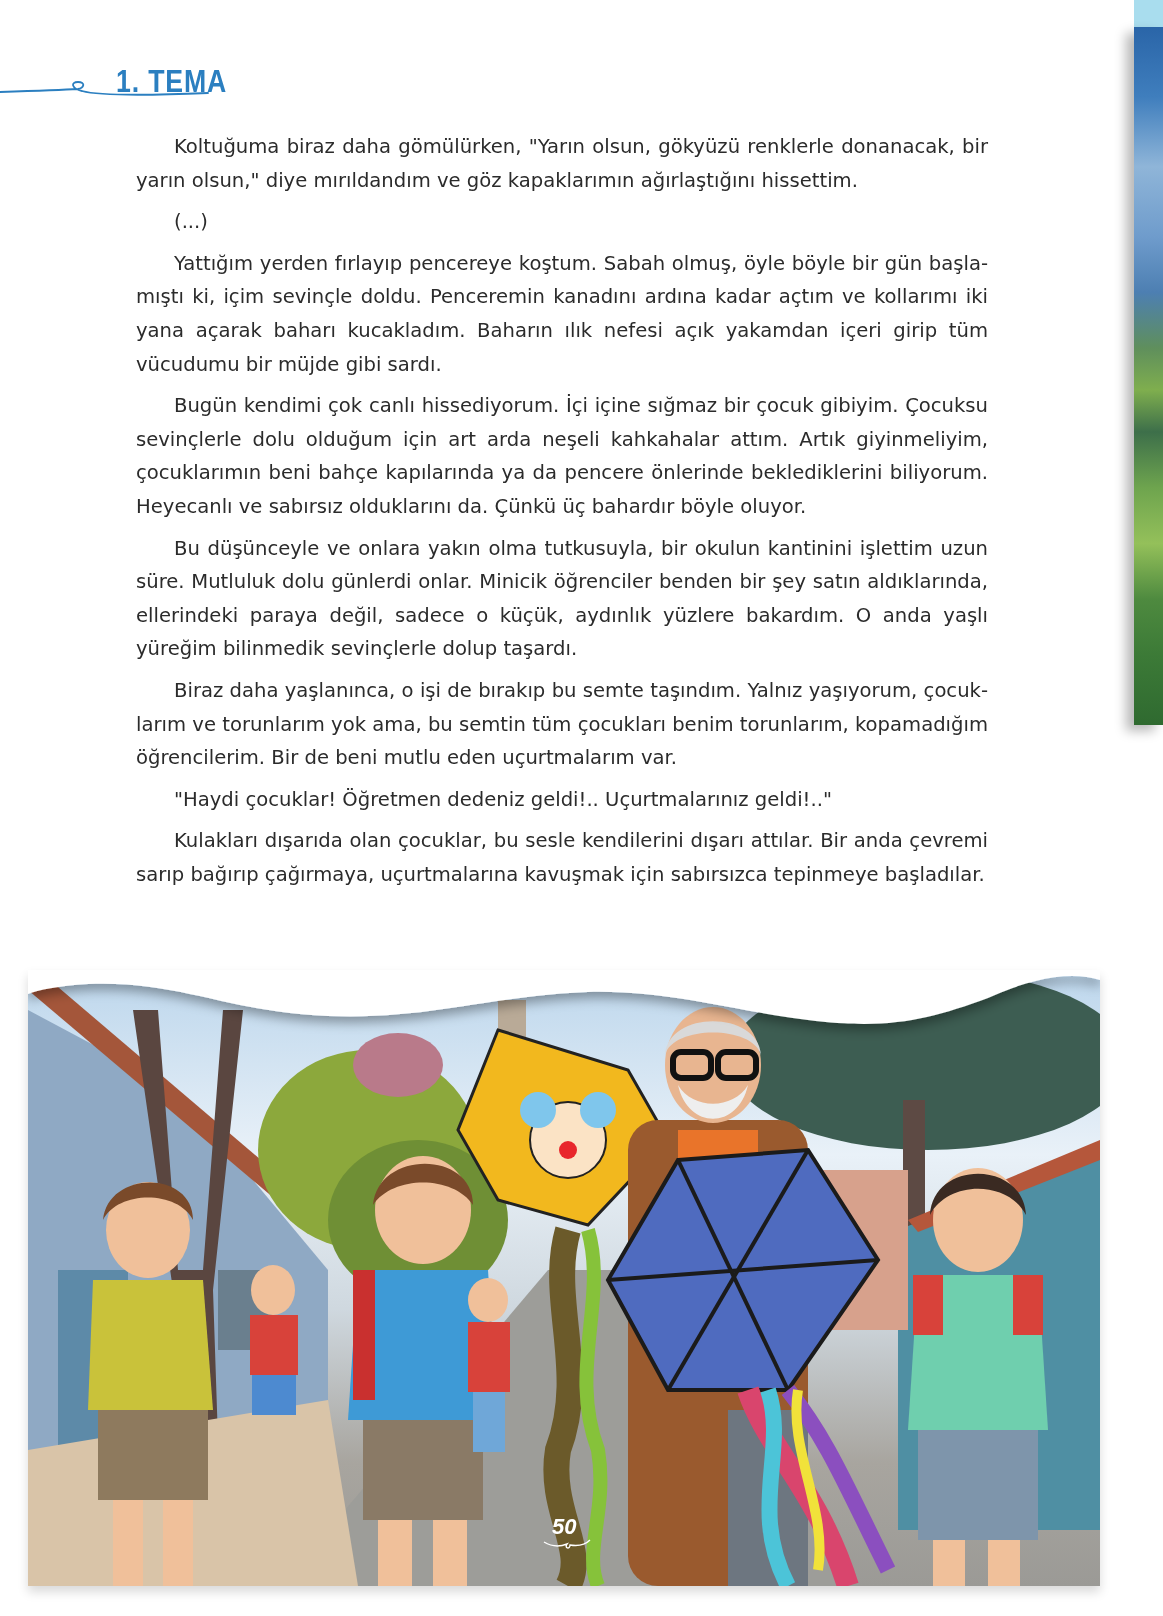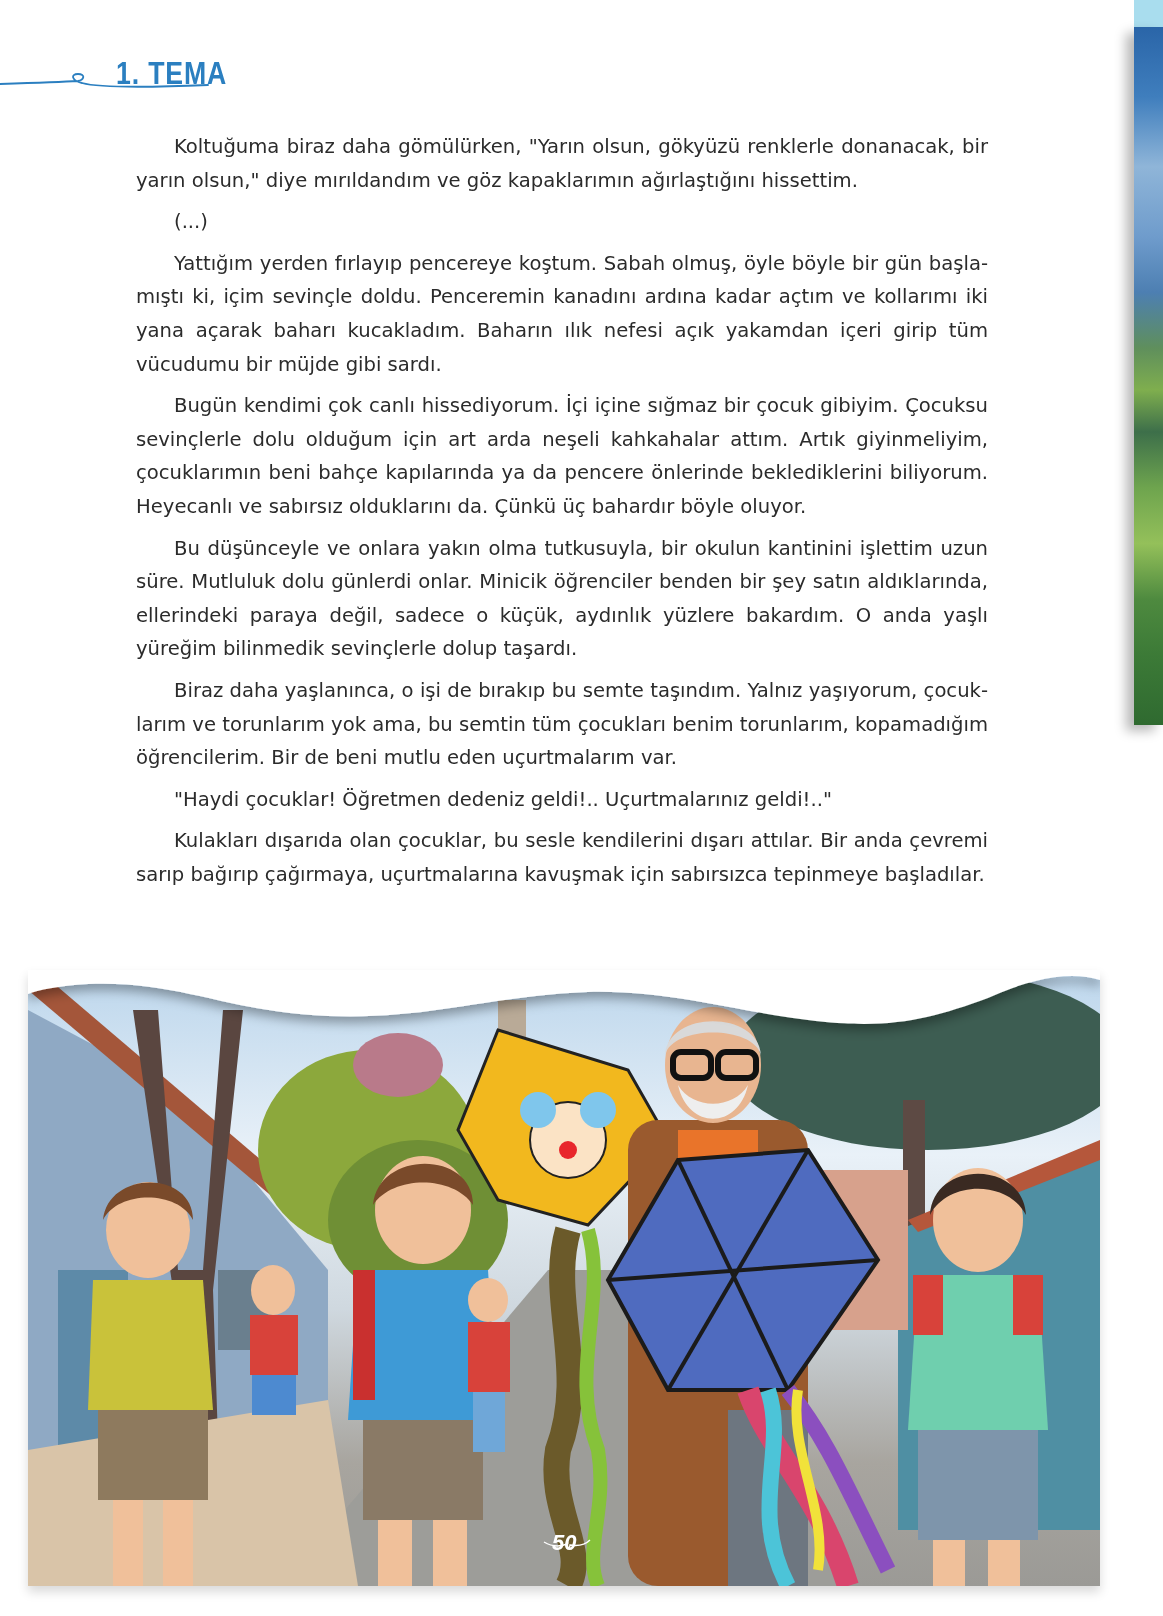--- a/index.html
+++ b/index.html
@@ -7,21 +7,21 @@
       width: 1163px;
       height: 1616px;
       background: #ffffff;
       position: relative;
       overflow: hidden;
       font-family: "DejaVu Sans", sans-serif;
       color: #2b2b2b;
     }
     .header {
       position: absolute;
-      left: 0; top: 44px;
+      left: 0; top: 52px;
       width: 260px; height: 60px;
     }
     .header svg { position: absolute; left: 0; top: 0; }
     .theme-title {
       position: absolute;
       left: 116px; top: 12px;
       font-family: "Liberation Sans", sans-serif;
       font-weight: bold;
       font-size: 31px;
       letter-spacing: 1px;
@@ -75,21 +75,20 @@
       position: absolute; left: 0; top: 0; width: 1072px; height: 90px;
     }
     .page-number {
       position: absolute;
       left: 552px; top: 1514px;
       font-family: "Liberation Sans", sans-serif;
       font-weight: bold;
       font-style: italic;
       font-size: 22px;
       color: #ffffff;
-      margin-top: 16px;
     }
     .page-number-swash {
       position: absolute; left: 542px; top: 1538px;
     }
   </style>
 </head>
 <body>
 
 <div class="header">
   <svg width="260" height="60" viewBox="0 0 260 60">

